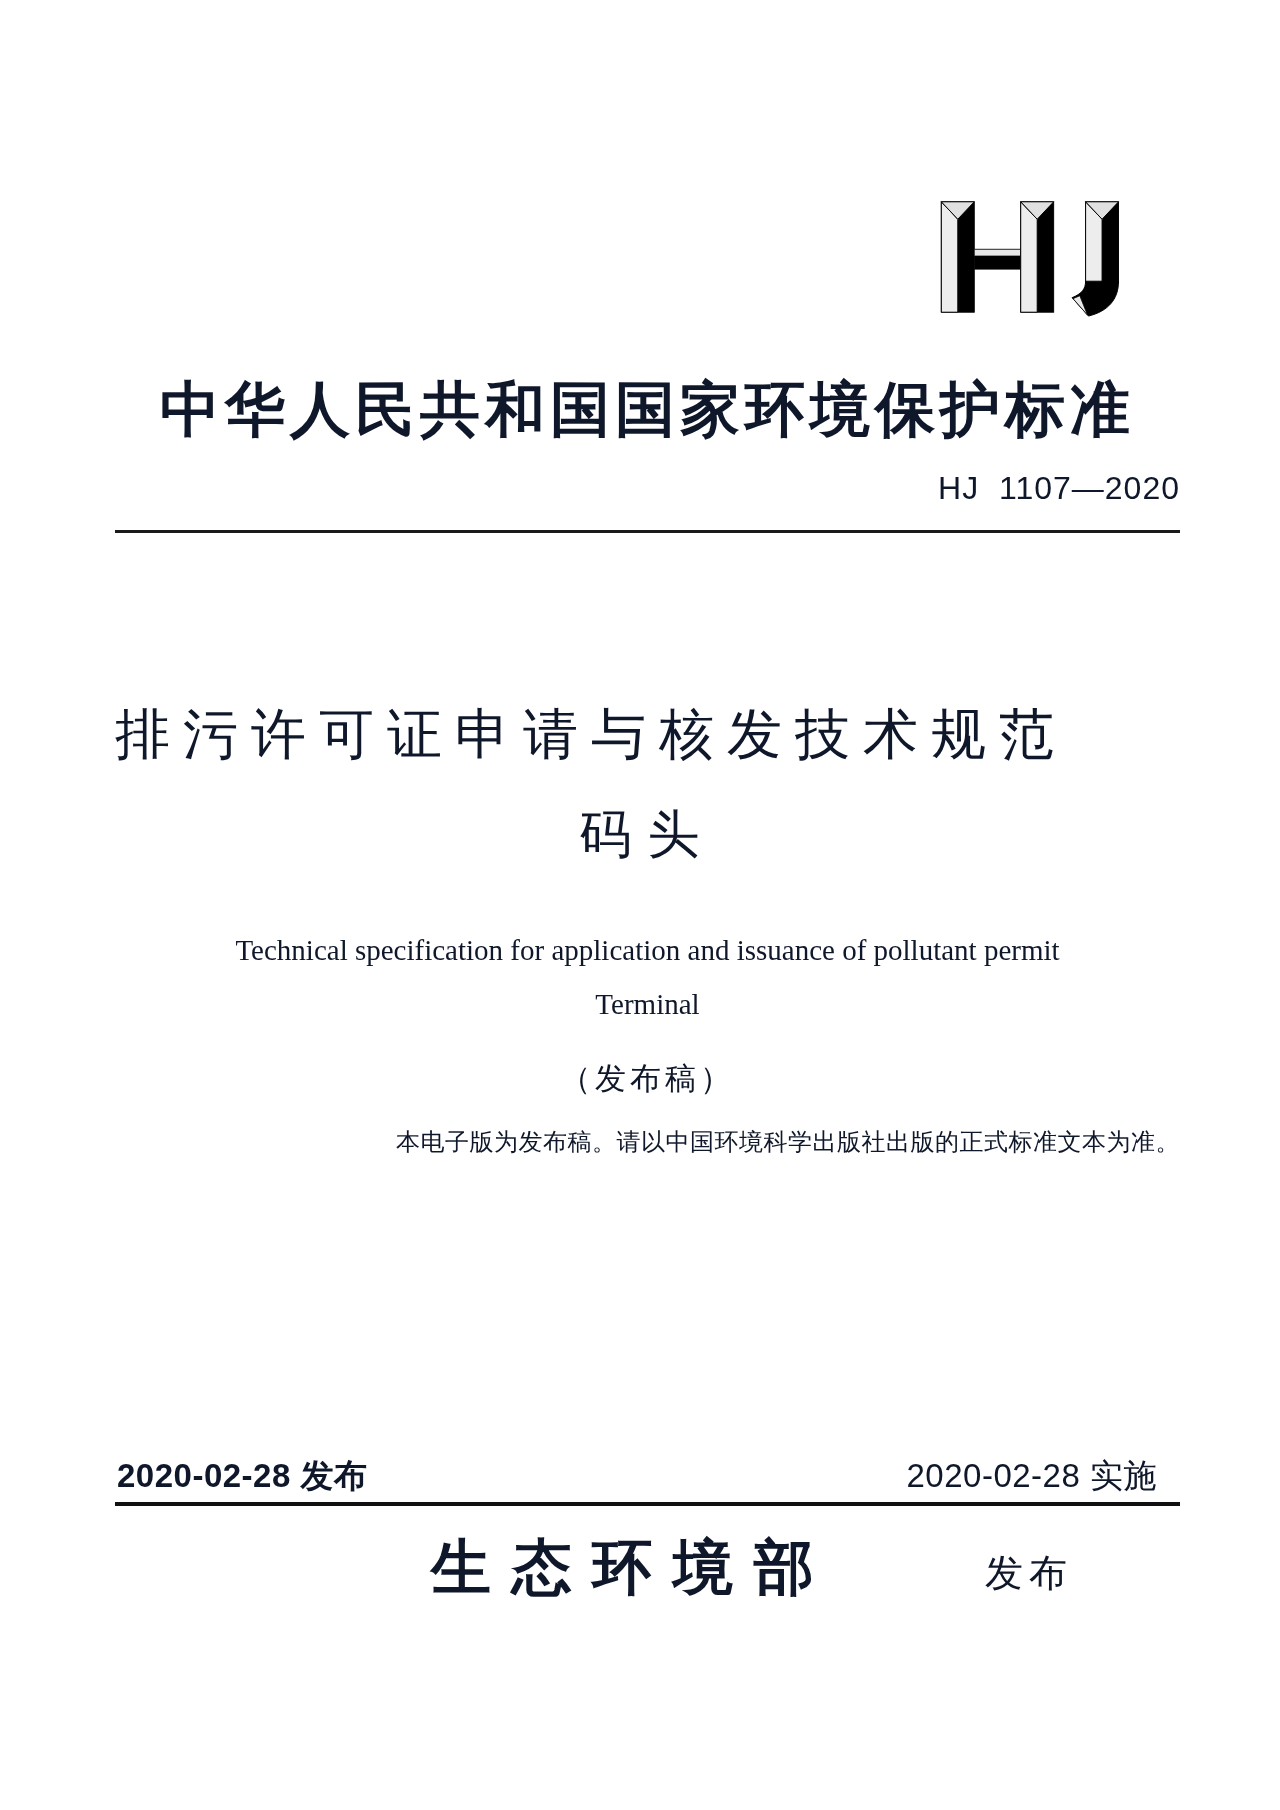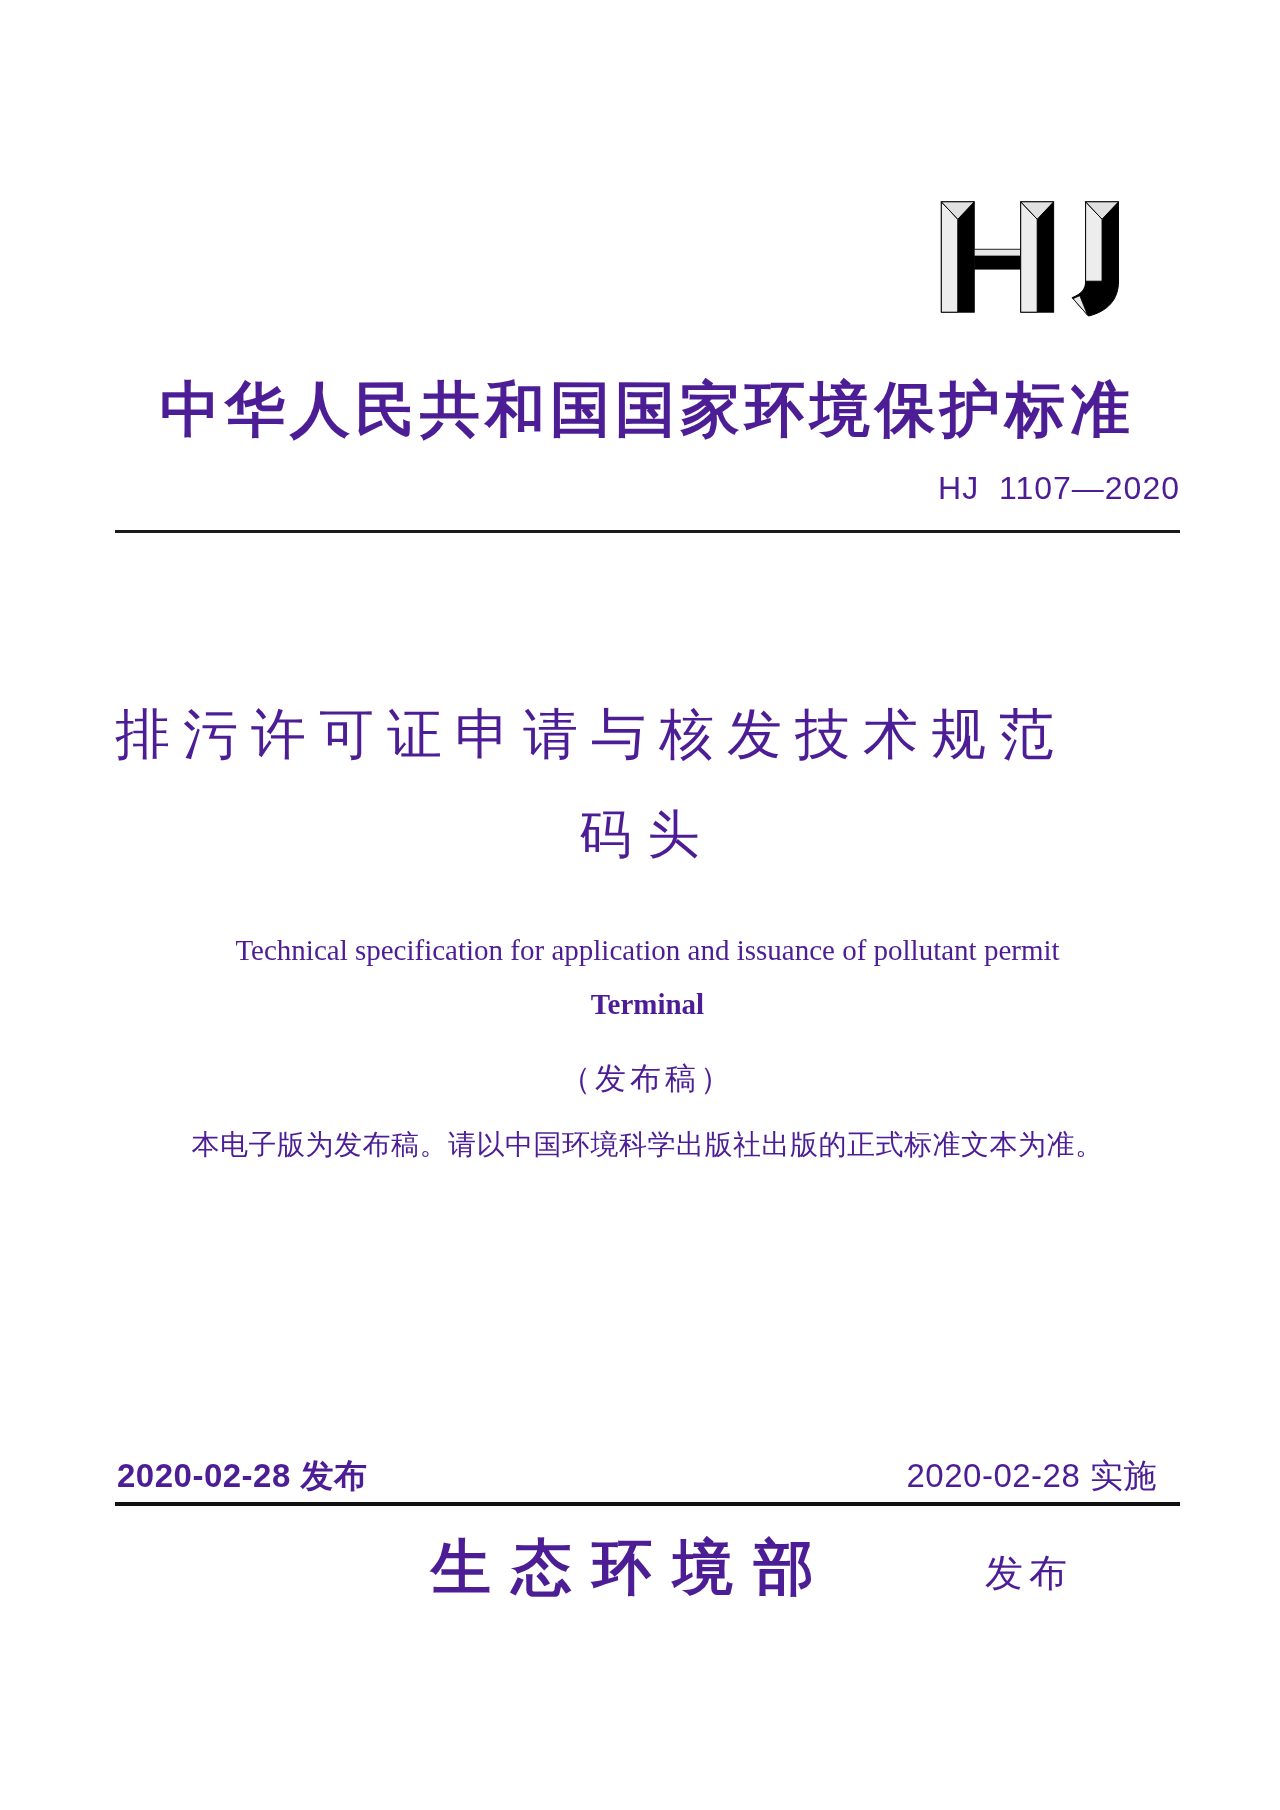--- a/index.html
+++ b/index.html
@@ -2,21 +2,21 @@
 <html><head>
 <meta charset="utf-8">
 <style>
   html,body { margin:0; padding:0; background:#888; }
   .page {
     position:relative;
     width:1280px; height:1810px;
     margin:0 auto;
     background:#ffffff;
     font-family:"Liberation Sans", sans-serif;
-    color:#4c1d95;
+    color:#0f172a;
     overflow:hidden;
   }
   .abs { position:absolute; }
 
   
   .logo { left:940px; top:196px; width:206px; height:122px; }
 
   
   .nation-title {
     left:115px; top:370px; width:1065px;
@@ -60,38 +60,37 @@
     text-align:center;
     font-family:"Liberation Serif", serif;
     font-size:29px; font-weight:400;
     white-space:nowrap;
   }
   .en-sub {
     left:115px; top:988px; width:1065px;
     text-align:center;
     font-family:"Liberation Serif", serif;
     font-size:29px;
-    font-weight:bold;
   }
 
   
   .edition {
     left:115px; top:1058px; width:1065px;
     text-align:center;
     font-family:"Liberation Serif", serif;
     font-size:31px;
     letter-spacing:4px;
   }
 
   
   .disclaimer {
     left:115px; top:1126px; width:1065px;
-    text-align:center;
+    text-align:right;
     font-family:"Liberation Serif", serif;
-    font-size:28px;
+    font-size:24px;
     letter-spacing:0.5px;
   }
 
   
   .date-left {
     left:117px; top:1454px;
     font-size:33px; font-weight:700;
     letter-spacing:0.5px;
   }
   .date-right {

